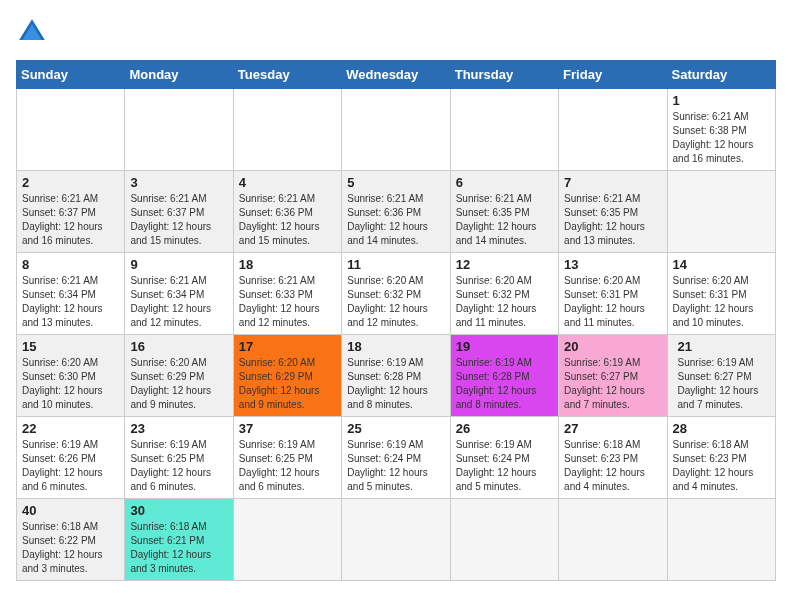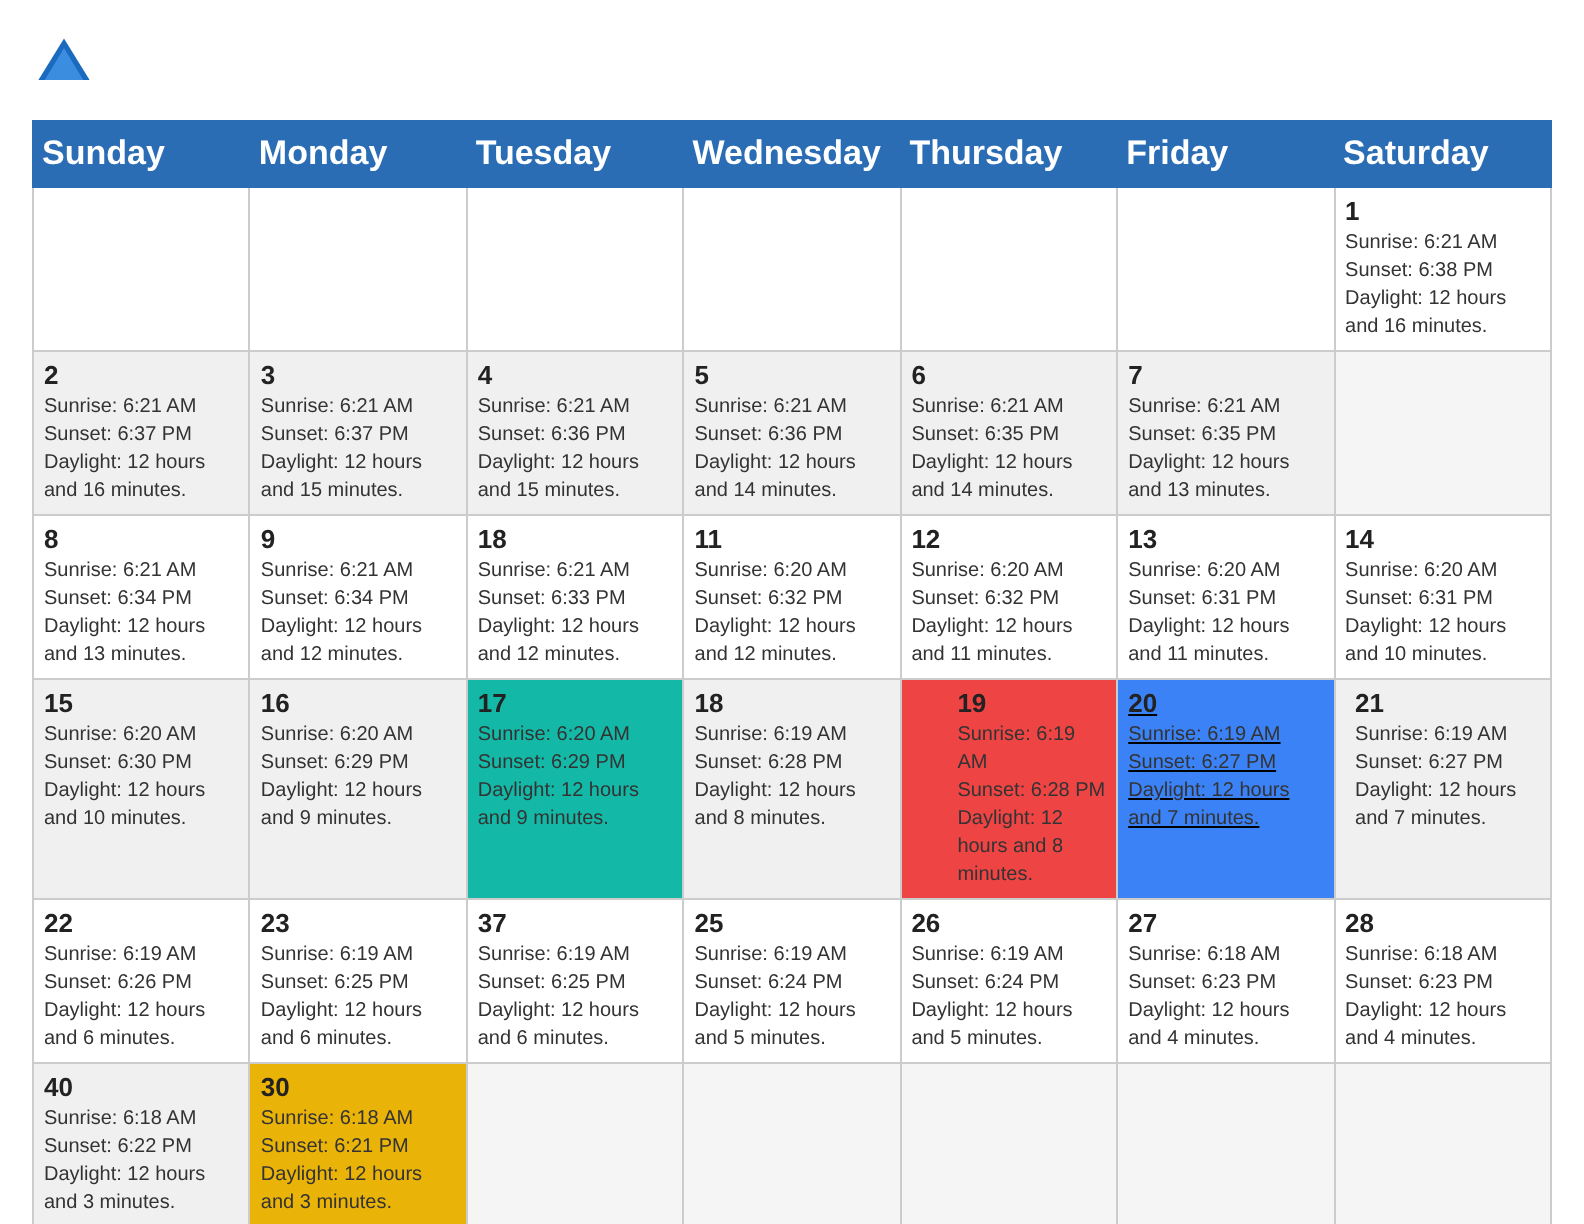--- a/index.html
+++ b/index.html
@@ -47,21 +47,21 @@
     .calendar-table {
       width: 100%;
       border-collapse: collapse;
       font-size: 11px;
     }
     .calendar-table th {
       background: #2a6db5;
       color: #fff;
       padding: 6px 4px;
       text-align: left;
-      font-size: 17px;
+      font-size: 13px;
       font-weight: bold;
       border: 1px solid #2a6db5;
     }
     .calendar-table td {
       border: 1px solid #ccc;
       vertical-align: top;
       padding: 4px 5px;
       width: calc(100% / 7);
       min-height: 80px;
       background: #fff;
@@ -144,38 +144,38 @@
         <td><span class="day-num">9</span><span class="day-info">Sunrise: 6:21 AM<br>Sunset: 6:34 PM<br>Daylight: 12 hours and 12 minutes.</span></td>
         <td><span class="day-num">18</span><span class="day-info">Sunrise: 6:21 AM<br>Sunset: 6:33 PM<br>Daylight: 12 hours and 12 minutes.</span></td>
         <td><span class="day-num">11</span><span class="day-info">Sunrise: 6:20 AM<br>Sunset: 6:32 PM<br>Daylight: 12 hours and 12 minutes.</span></td>
         <td><span class="day-num">12</span><span class="day-info">Sunrise: 6:20 AM<br>Sunset: 6:32 PM<br>Daylight: 12 hours and 11 minutes.</span></td>
         <td><span class="day-num">13</span><span class="day-info">Sunrise: 6:20 AM<br>Sunset: 6:31 PM<br>Daylight: 12 hours and 11 minutes.</span></td>
         <td><span class="day-num">14</span><span class="day-info">Sunrise: 6:20 AM<br>Sunset: 6:31 PM<br>Daylight: 12 hours and 10 minutes.</span></td>
       </tr>
       <tr>
         <td style="background: rgb(240, 240, 240);"><span class="day-num">15</span><span class="day-info">Sunrise: 6:20 AM<br>Sunset: 6:30 PM<br>Daylight: 12 hours and 10 minutes.</span></td>
         <td style="background: rgb(240, 240, 240);"><span class="day-num">16</span><span class="day-info">Sunrise: 6:20 AM<br>Sunset: 6:29 PM<br>Daylight: 12 hours and 9 minutes.</span></td>
-        <td style="background: #14b8a6;"><span class="day-num">17</span><span class="day-info">Sunrise: 6:20 AM<br>Sunset: 6:29 PM<br>Daylight: 12 hours and 9 minutes.</span></td>
+        <td style="background: #f97316;"><span class="day-num">17</span><span class="day-info">Sunrise: 6:20 AM<br>Sunset: 6:29 PM<br>Daylight: 12 hours and 9 minutes.</span></td>
         <td style="background: rgb(240, 240, 240);"><span class="day-num">18</span><span class="day-info">Sunrise: 6:19 AM<br>Sunset: 6:28 PM<br>Daylight: 12 hours and 8 minutes.</span></td>
-        <td style="background: #ef4444; padding-left: 28px;"><span class="day-num">19</span><span class="day-info">Sunrise: 6:19 AM<br>Sunset: 6:28 PM<br>Daylight: 12 hours and 8 minutes.</span></td>
-        <td style="background: #3b82f6; text-decoration: underline;"><span class="day-num">20</span><span class="day-info">Sunrise: 6:19 AM<br>Sunset: 6:27 PM<br>Daylight: 12 hours and 7 minutes.</span></td>
+        <td style="background: #d946ef;"><span class="day-num">19</span><span class="day-info">Sunrise: 6:19 AM<br>Sunset: 6:28 PM<br>Daylight: 12 hours and 8 minutes.</span></td>
+        <td style="background: #f9a8d4;"><span class="day-num">20</span><span class="day-info">Sunrise: 6:19 AM<br>Sunset: 6:27 PM<br>Daylight: 12 hours and 7 minutes.</span></td>
         <td style="background: rgb(240, 240, 240); padding-left: 10px;"><span class="day-num">21</span><span class="day-info">Sunrise: 6:19 AM<br>Sunset: 6:27 PM<br>Daylight: 12 hours and 7 minutes.</span></td>
       </tr>
       <tr>
         <td><span class="day-num">22</span><span class="day-info">Sunrise: 6:19 AM<br>Sunset: 6:26 PM<br>Daylight: 12 hours and 6 minutes.</span></td>
         <td><span class="day-num">23</span><span class="day-info">Sunrise: 6:19 AM<br>Sunset: 6:25 PM<br>Daylight: 12 hours and 6 minutes.</span></td>
         <td><span class="day-num">37</span><span class="day-info">Sunrise: 6:19 AM<br>Sunset: 6:25 PM<br>Daylight: 12 hours and 6 minutes.</span></td>
         <td><span class="day-num">25</span><span class="day-info">Sunrise: 6:19 AM<br>Sunset: 6:24 PM<br>Daylight: 12 hours and 5 minutes.</span></td>
         <td><span class="day-num">26</span><span class="day-info">Sunrise: 6:19 AM<br>Sunset: 6:24 PM<br>Daylight: 12 hours and 5 minutes.</span></td>
         <td><span class="day-num">27</span><span class="day-info">Sunrise: 6:18 AM<br>Sunset: 6:23 PM<br>Daylight: 12 hours and 4 minutes.</span></td>
         <td><span class="day-num">28</span><span class="day-info">Sunrise: 6:18 AM<br>Sunset: 6:23 PM<br>Daylight: 12 hours and 4 minutes.</span></td>
       </tr>
       <tr>
         <td style="background: rgb(240, 240, 240);"><span class="day-num">40</span><span class="day-info">Sunrise: 6:18 AM<br>Sunset: 6:22 PM<br>Daylight: 12 hours and 3 minutes.</span></td>
-        <td style="background: #eab308;"><span class="day-num">30</span><span class="day-info">Sunrise: 6:18 AM<br>Sunset: 6:21 PM<br>Daylight: 12 hours and 3 minutes.</span></td>
+        <td style="background: #5eead4;"><span class="day-num">30</span><span class="day-info">Sunrise: 6:18 AM<br>Sunset: 6:21 PM<br>Daylight: 12 hours and 3 minutes.</span></td>
         <td class="empty-cell"></td>
         <td class="empty-cell"></td>
         <td class="empty-cell"></td>
         <td class="empty-cell"></td>
         <td class="empty-cell"></td>
       </tr>
     </tbody>
 </table>
 
 </body></html>

